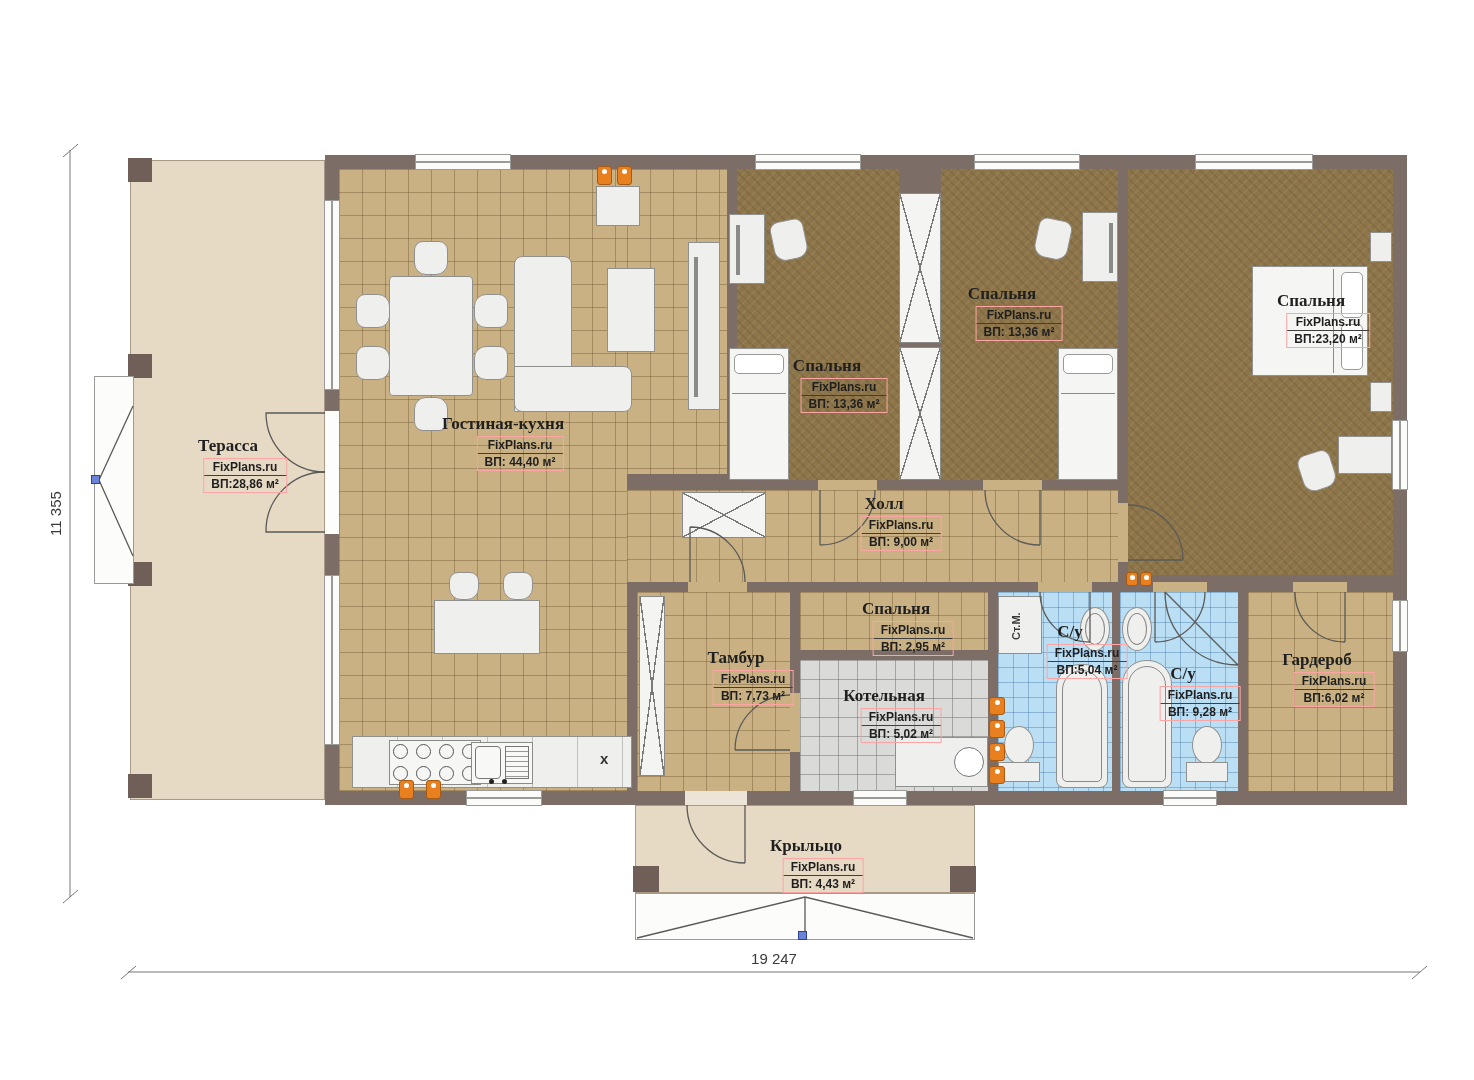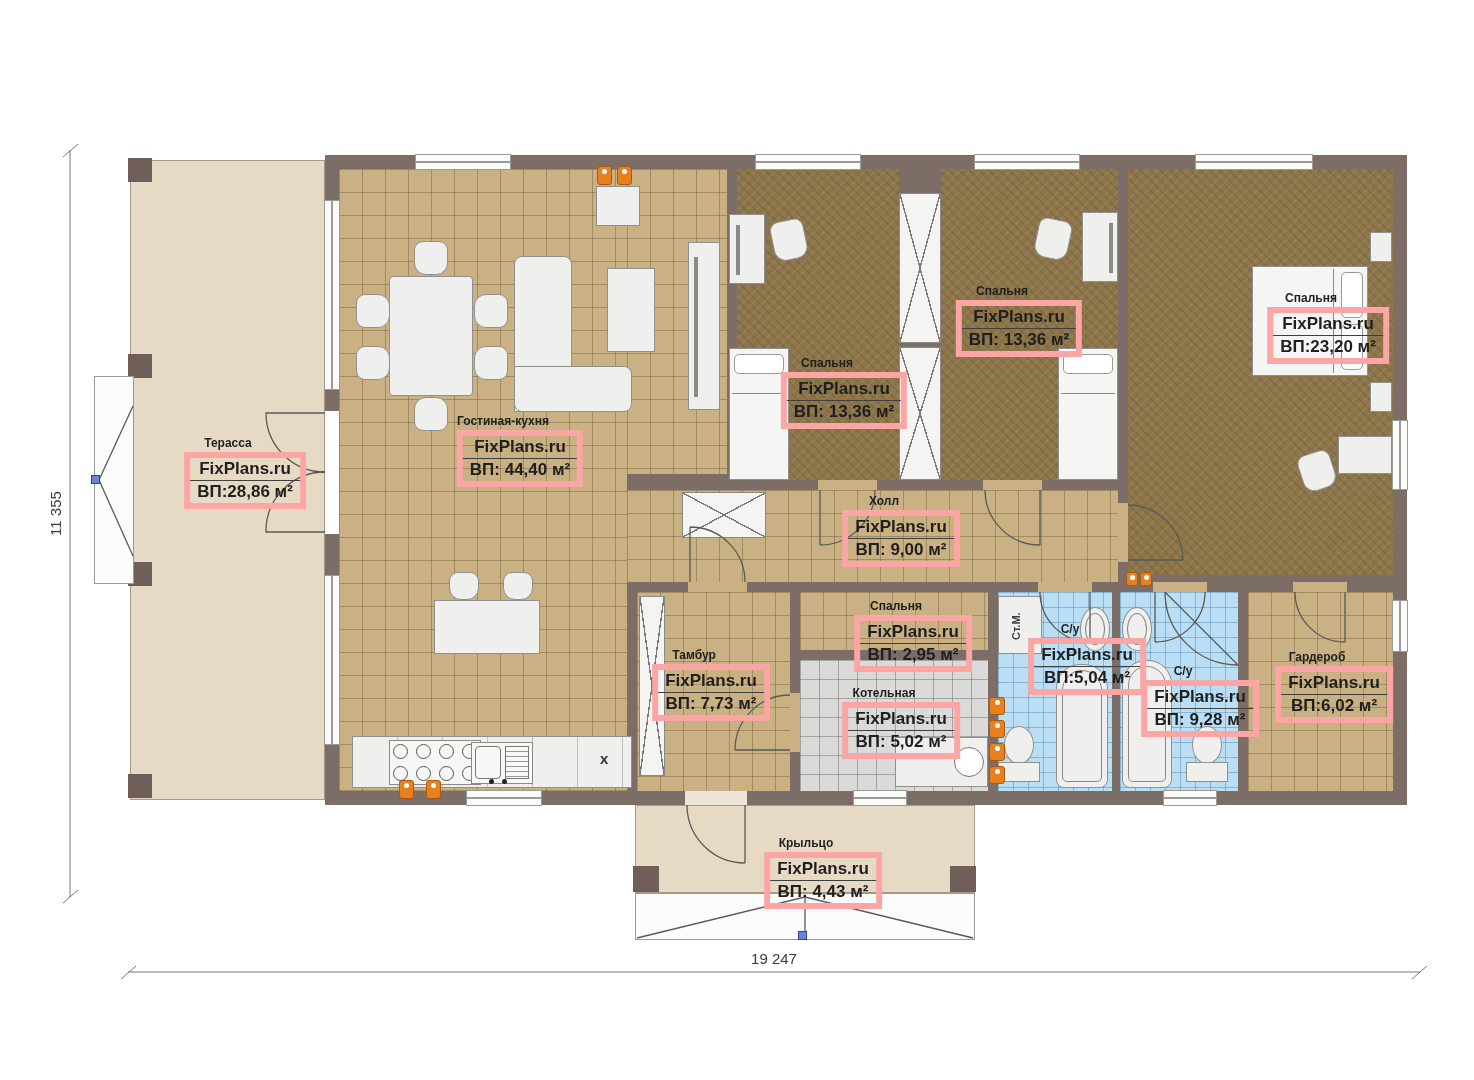--- a/index.html
+++ b/index.html
@@ -35,22 +35,22 @@
       linear-gradient(to bottom right,transparent calc(50% - .7px),#7a7a78 calc(50% - .7px),#7a7a78 calc(50% + .7px),transparent calc(50% + .7px));}
   .win-h{background:#fbfbfa;border:1px solid #9a9a98;
     background-image:linear-gradient(to bottom,transparent 44%,#9a9a98 44%,#9a9a98 56%,transparent 56%);}
   .win-v{background:#fbfbfa;border:1px solid #9a9a98;
     background-image:linear-gradient(to right,transparent 44%,#9a9a98 44%,#9a9a98 56%,transparent 56%);}
   .heater{background:#e8801f;border:1px solid #a85a12;border-radius:3px;z-index:16;}
   .heater:after{content:"";display:block;width:5px;height:5px;border-radius:50%;background:#fff;margin:2px auto 0;}
   .gap-tan{background:#c9b183;}
   
   .room-label{position:absolute;transform:translateX(-50%);text-align:center;color:#1f1f1f;z-index:30;font-weight:bold;white-space:nowrap;}
-  .rname{font-size:12px;margin-bottom:2px;}
-  .rbox{display:inline-block;border:6px solid #fca5a5;font-size:17px;margin-left:34px;}
+  .rname{font-size:17px;margin-bottom:2px;font-family:Liberation Serif, serif;}
+  .rbox{display:inline-block;border:1px solid #fca5a5;font-size:12px;margin-left:34px;}
   .rbox .brand{border-bottom:1px solid #3f3f3f;padding:1px 7px;}
   .rbox .area{padding:1px 7px;}
   
   .dim-text{position:absolute;font-size:15px;color:#3a3a3a;text-align:center;z-index:30;}
   .bluedot{position:absolute;width:7px;height:7px;background:#6b83d6;border:1px solid #2f4396;z-index:32;}
   svg.overlay{position:absolute;left:0;top:0;z-index:20;pointer-events:none;}
   .fline{position:absolute;background:#8a8a88;}
   .wm-text{position:absolute;font-size:11px;font-weight:bold;color:#3a3a3a;writing-mode:vertical-rl;transform:rotate(180deg);text-align:center;z-index:12;}
   .dw-x{position:absolute;font-size:15px;font-weight:bold;color:#333;z-index:12;}
   .z10{z-index:10;} .z12{z-index:12;}
@@ -287,21 +287,21 @@
       <div class="area">ВП: 9,00 м²</div>
     </div>
   </div>
   <div class="room-label" style="left:896px;top:599px;">
     <div class="rname">Спальня</div>
     <div class="rbox">
       <div class="brand">FixPlans.ru</div>
       <div class="area">ВП: 2,95 м²</div>
     </div>
   </div>
-  <div class="room-label" style="left:694px;top:648px;">
+  <div class="room-label" style="left:736px;top:648px;">
     <div class="rname">Тамбур</div>
     <div class="rbox">
       <div class="brand">FixPlans.ru</div>
       <div class="area">ВП: 7,73 м²</div>
     </div>
   </div>
   <div class="room-label" style="left:884px;top:686px;">
     <div class="rname">Котельная</div>
     <div class="rbox">
       <div class="brand">FixPlans.ru</div>

